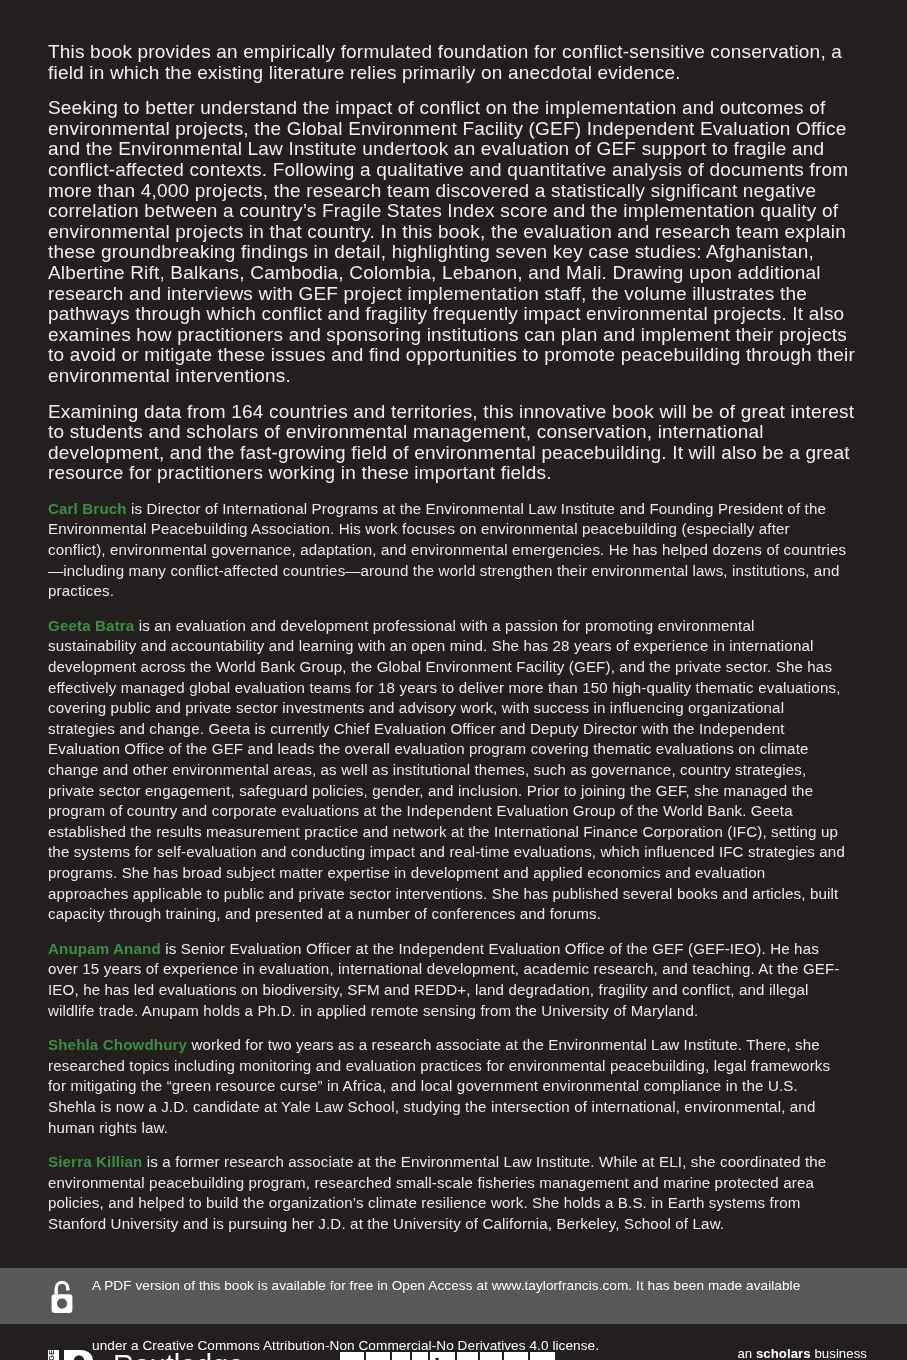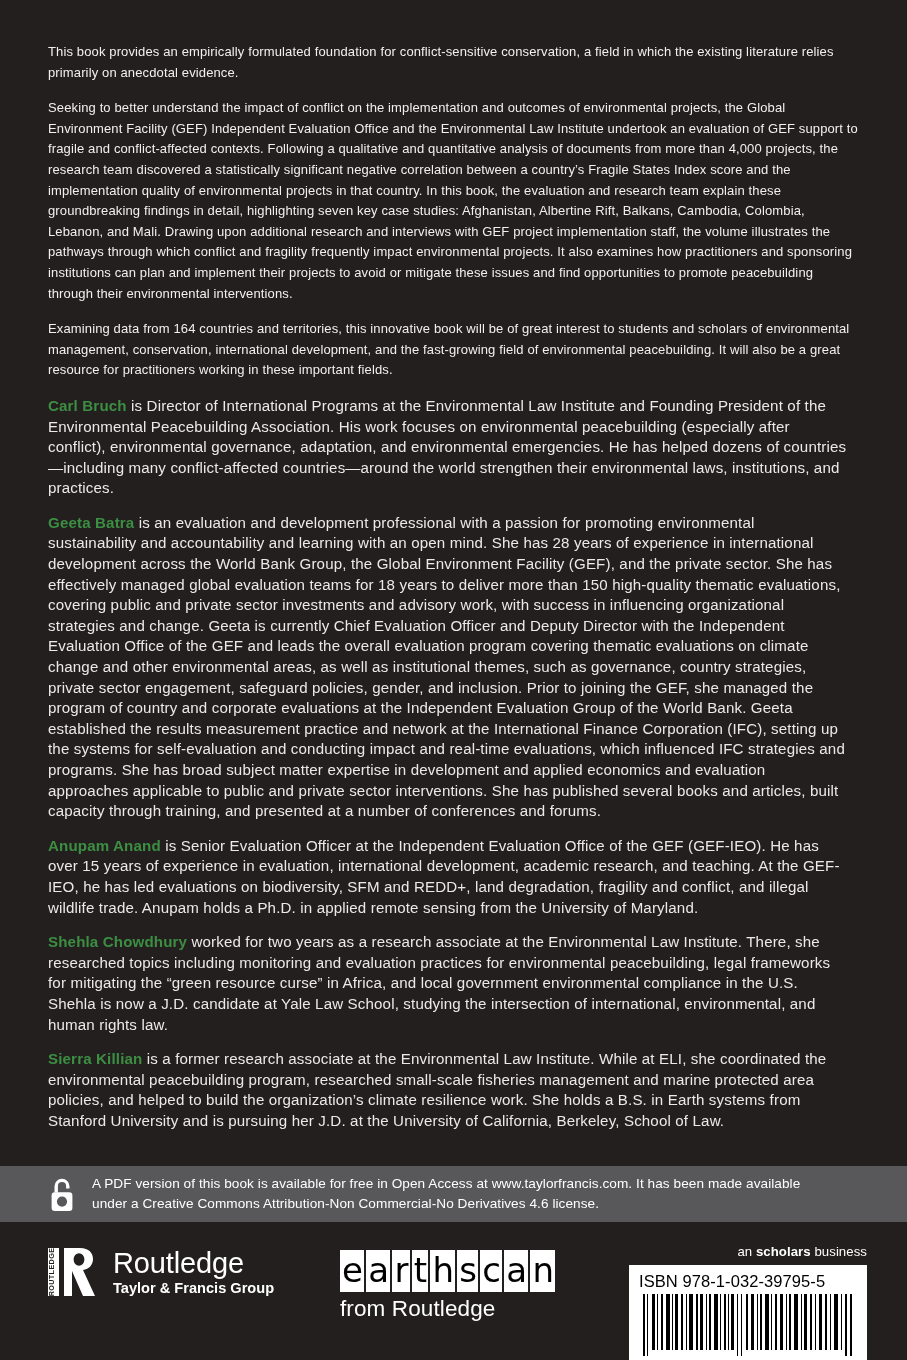--- a/index.html
+++ b/index.html
@@ -24,21 +24,21 @@
   }
 
   
   .blurb-area {
     padding: 42px 48px 0 48px;
     flex: 0 0 auto;
   }
 
   p.para {
     color: #f2f0ee;
-    font-size: 13px;
+    font-size: 19px;
     line-height: 20.6px;
     margin: 0 0 15px 0;
     letter-spacing: 0.01em;
     font-weight: 400;
   }
 
   p.bio {
     color: #ece9e6;
     font-size: 15.1px;
     line-height: 20.6px;
@@ -77,21 +77,21 @@
     width: 28px;
     height: 38px;
     display: block;
   }
   .oa-text {
     color: #ffffff;
     font-size: 13.6px;
     line-height: 20px;
     letter-spacing: 0.005em;
   }
-  .oa-text .line { display: block; }
+  .oa-text .line { display: block; margin-top: 40px; }
 
   
   .footer {
     flex: 1 1 auto;
     position: relative;
     padding: 0 40px;
   }
 
   .footer-row {
     display: flex;
@@ -217,21 +217,21 @@
 
 
   <div class="oa-band">
     <svg class="oa-icon" viewBox="0 0 28 38">
       <path d="M8.2 17.5 V11.2 a5.8 5.8 0 0 1 11.6 0 V13.4" fill="none" stroke="#ffffff" stroke-width="3.4" stroke-linecap="butt"></path>
       <rect x="3.6" y="17.3" width="20.8" height="18.6" rx="3.2" fill="#ffffff"></rect>
       <circle cx="14" cy="26.6" r="5.1" fill="#58585a"></circle>
     </svg>
     <div class="oa-text">
       <span class="line">A PDF version of this book is available for free in Open Access at www.taylorfrancis.com. It has been made available</span>
-      <span class="line">under a Creative Commons Attribution-Non Commercial-No Derivatives 4.6 license.</span>
+      <span class="line">under a Creative Commons Attribution-Non Commercial-No Derivatives 4.0 license.</span>
     </div>
   </div>
 
   <div class="footer">
     <div class="footer-row">
 
       <div class="routledge-block">
         <div class="routledge-logo">
           <svg class="routledge-mark" width="56" height="56" viewBox="0 0 56 56">
             <rect x="0" y="4" width="11" height="48" fill="#ffffff"></rect>

